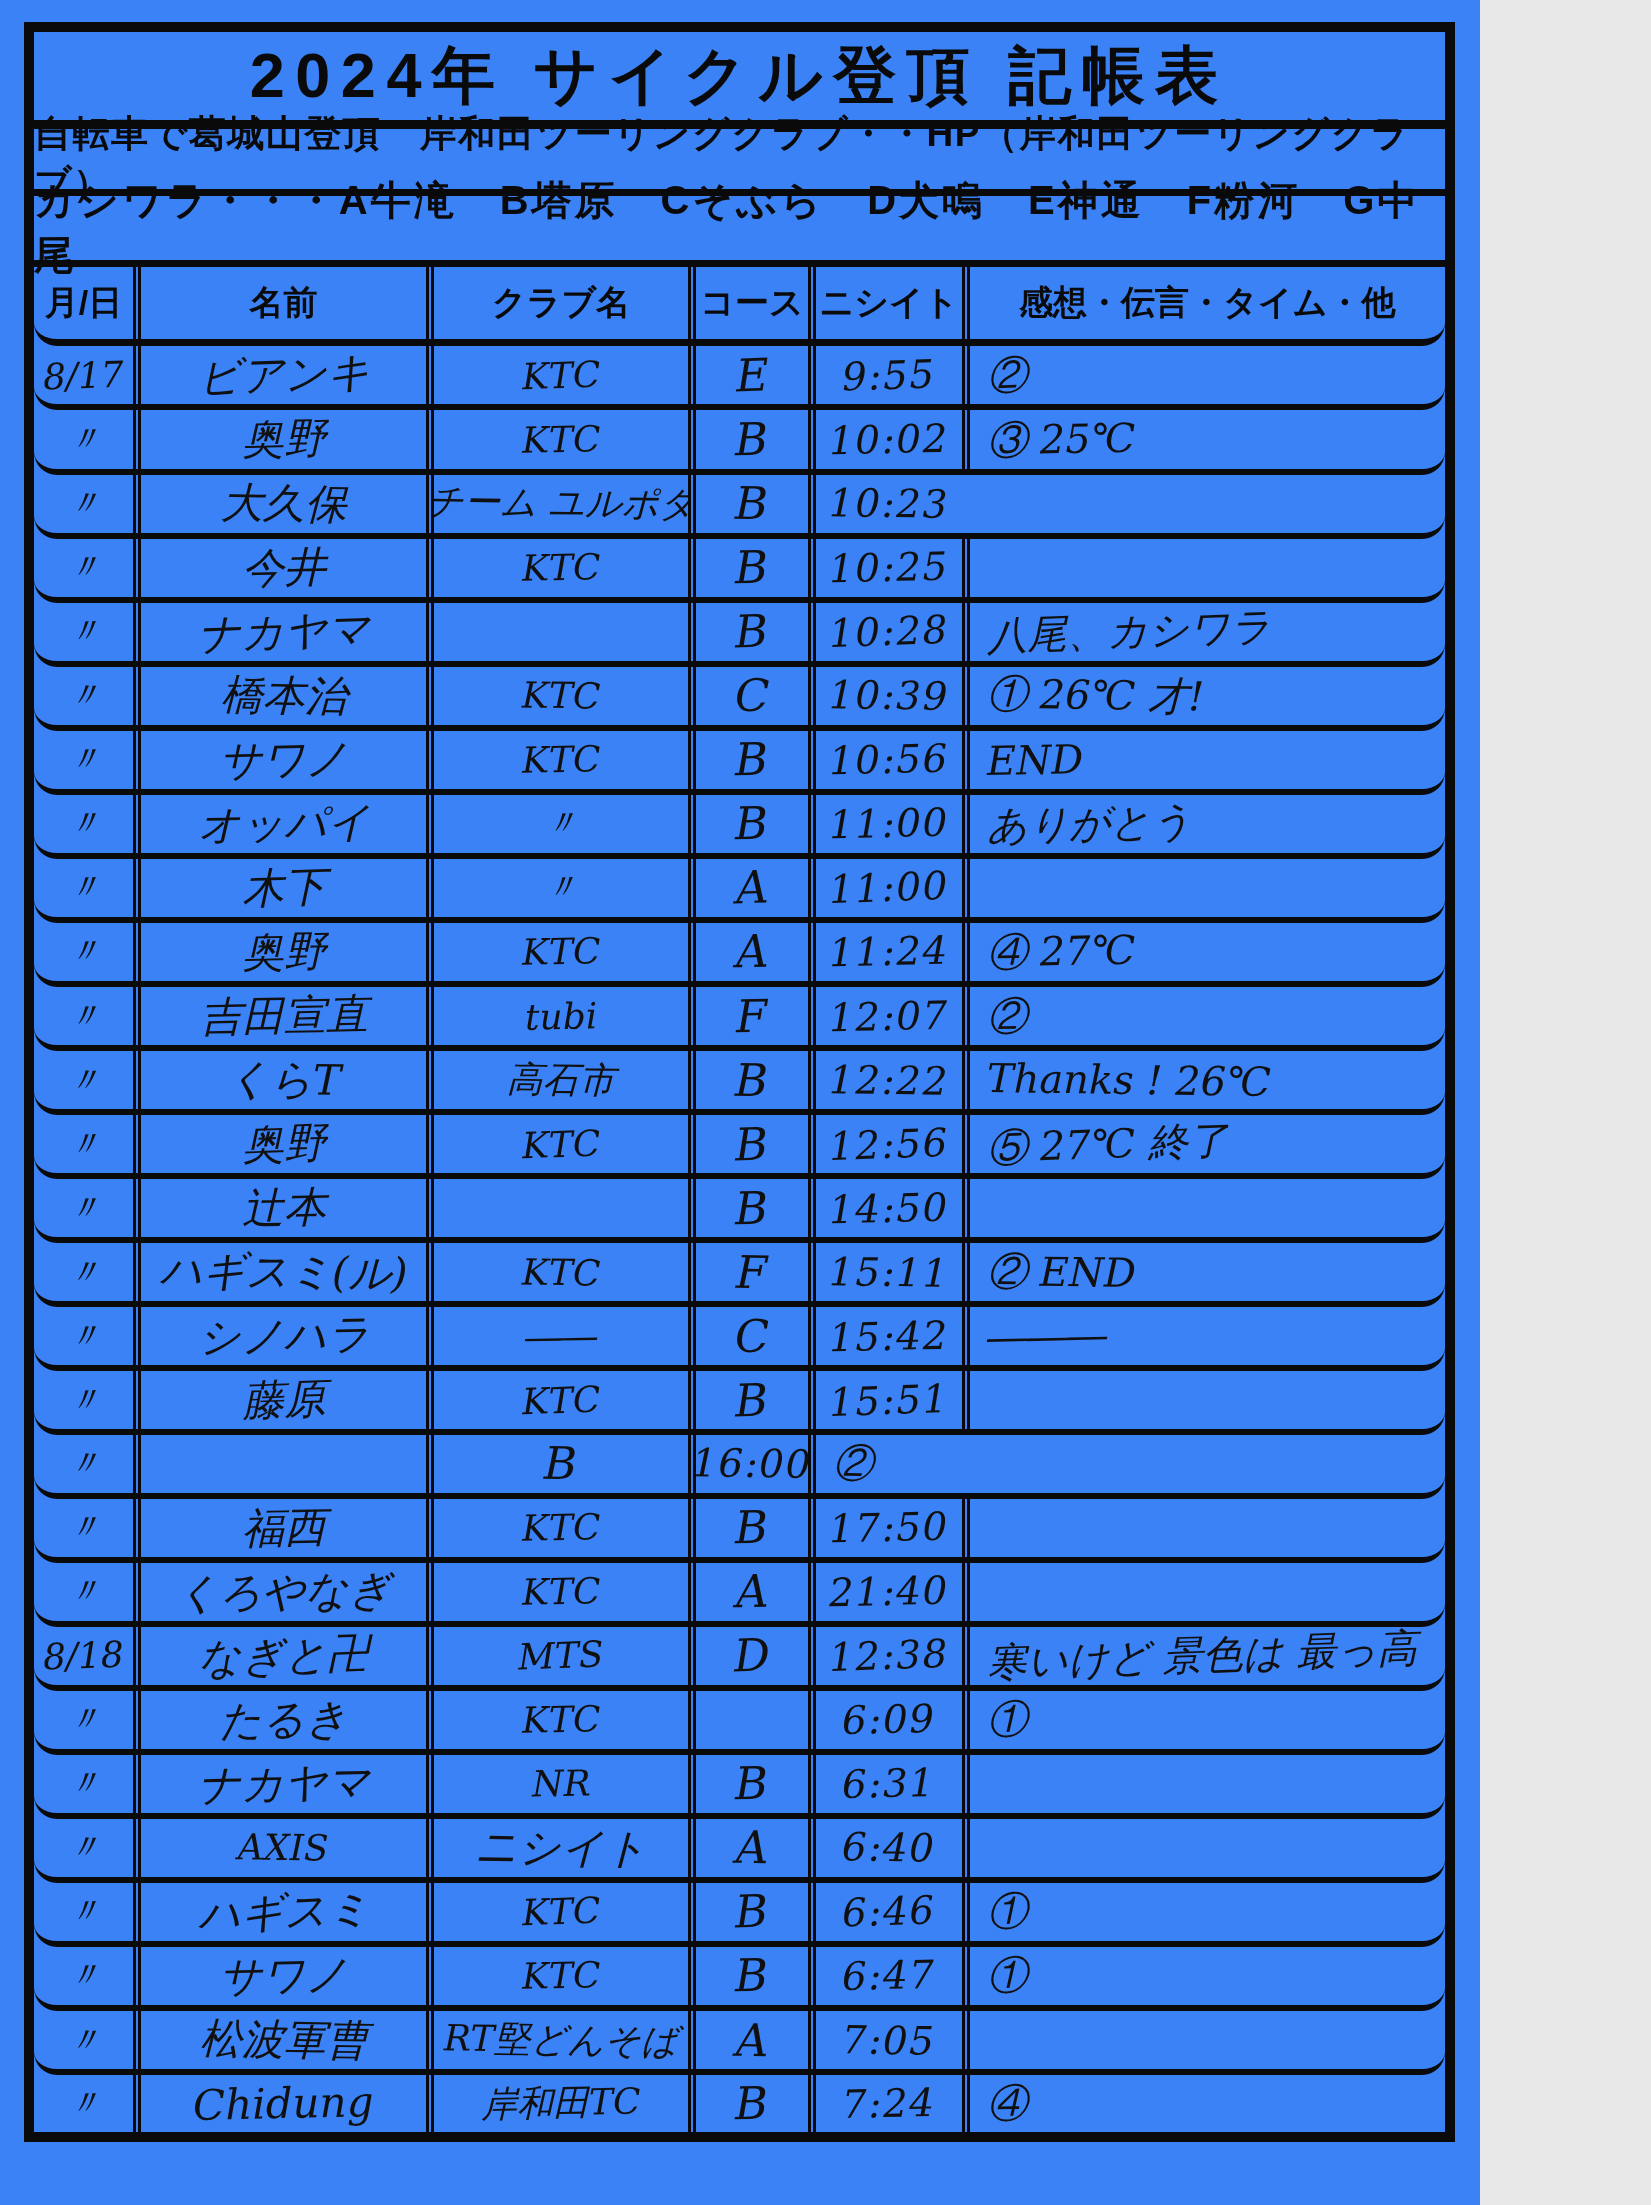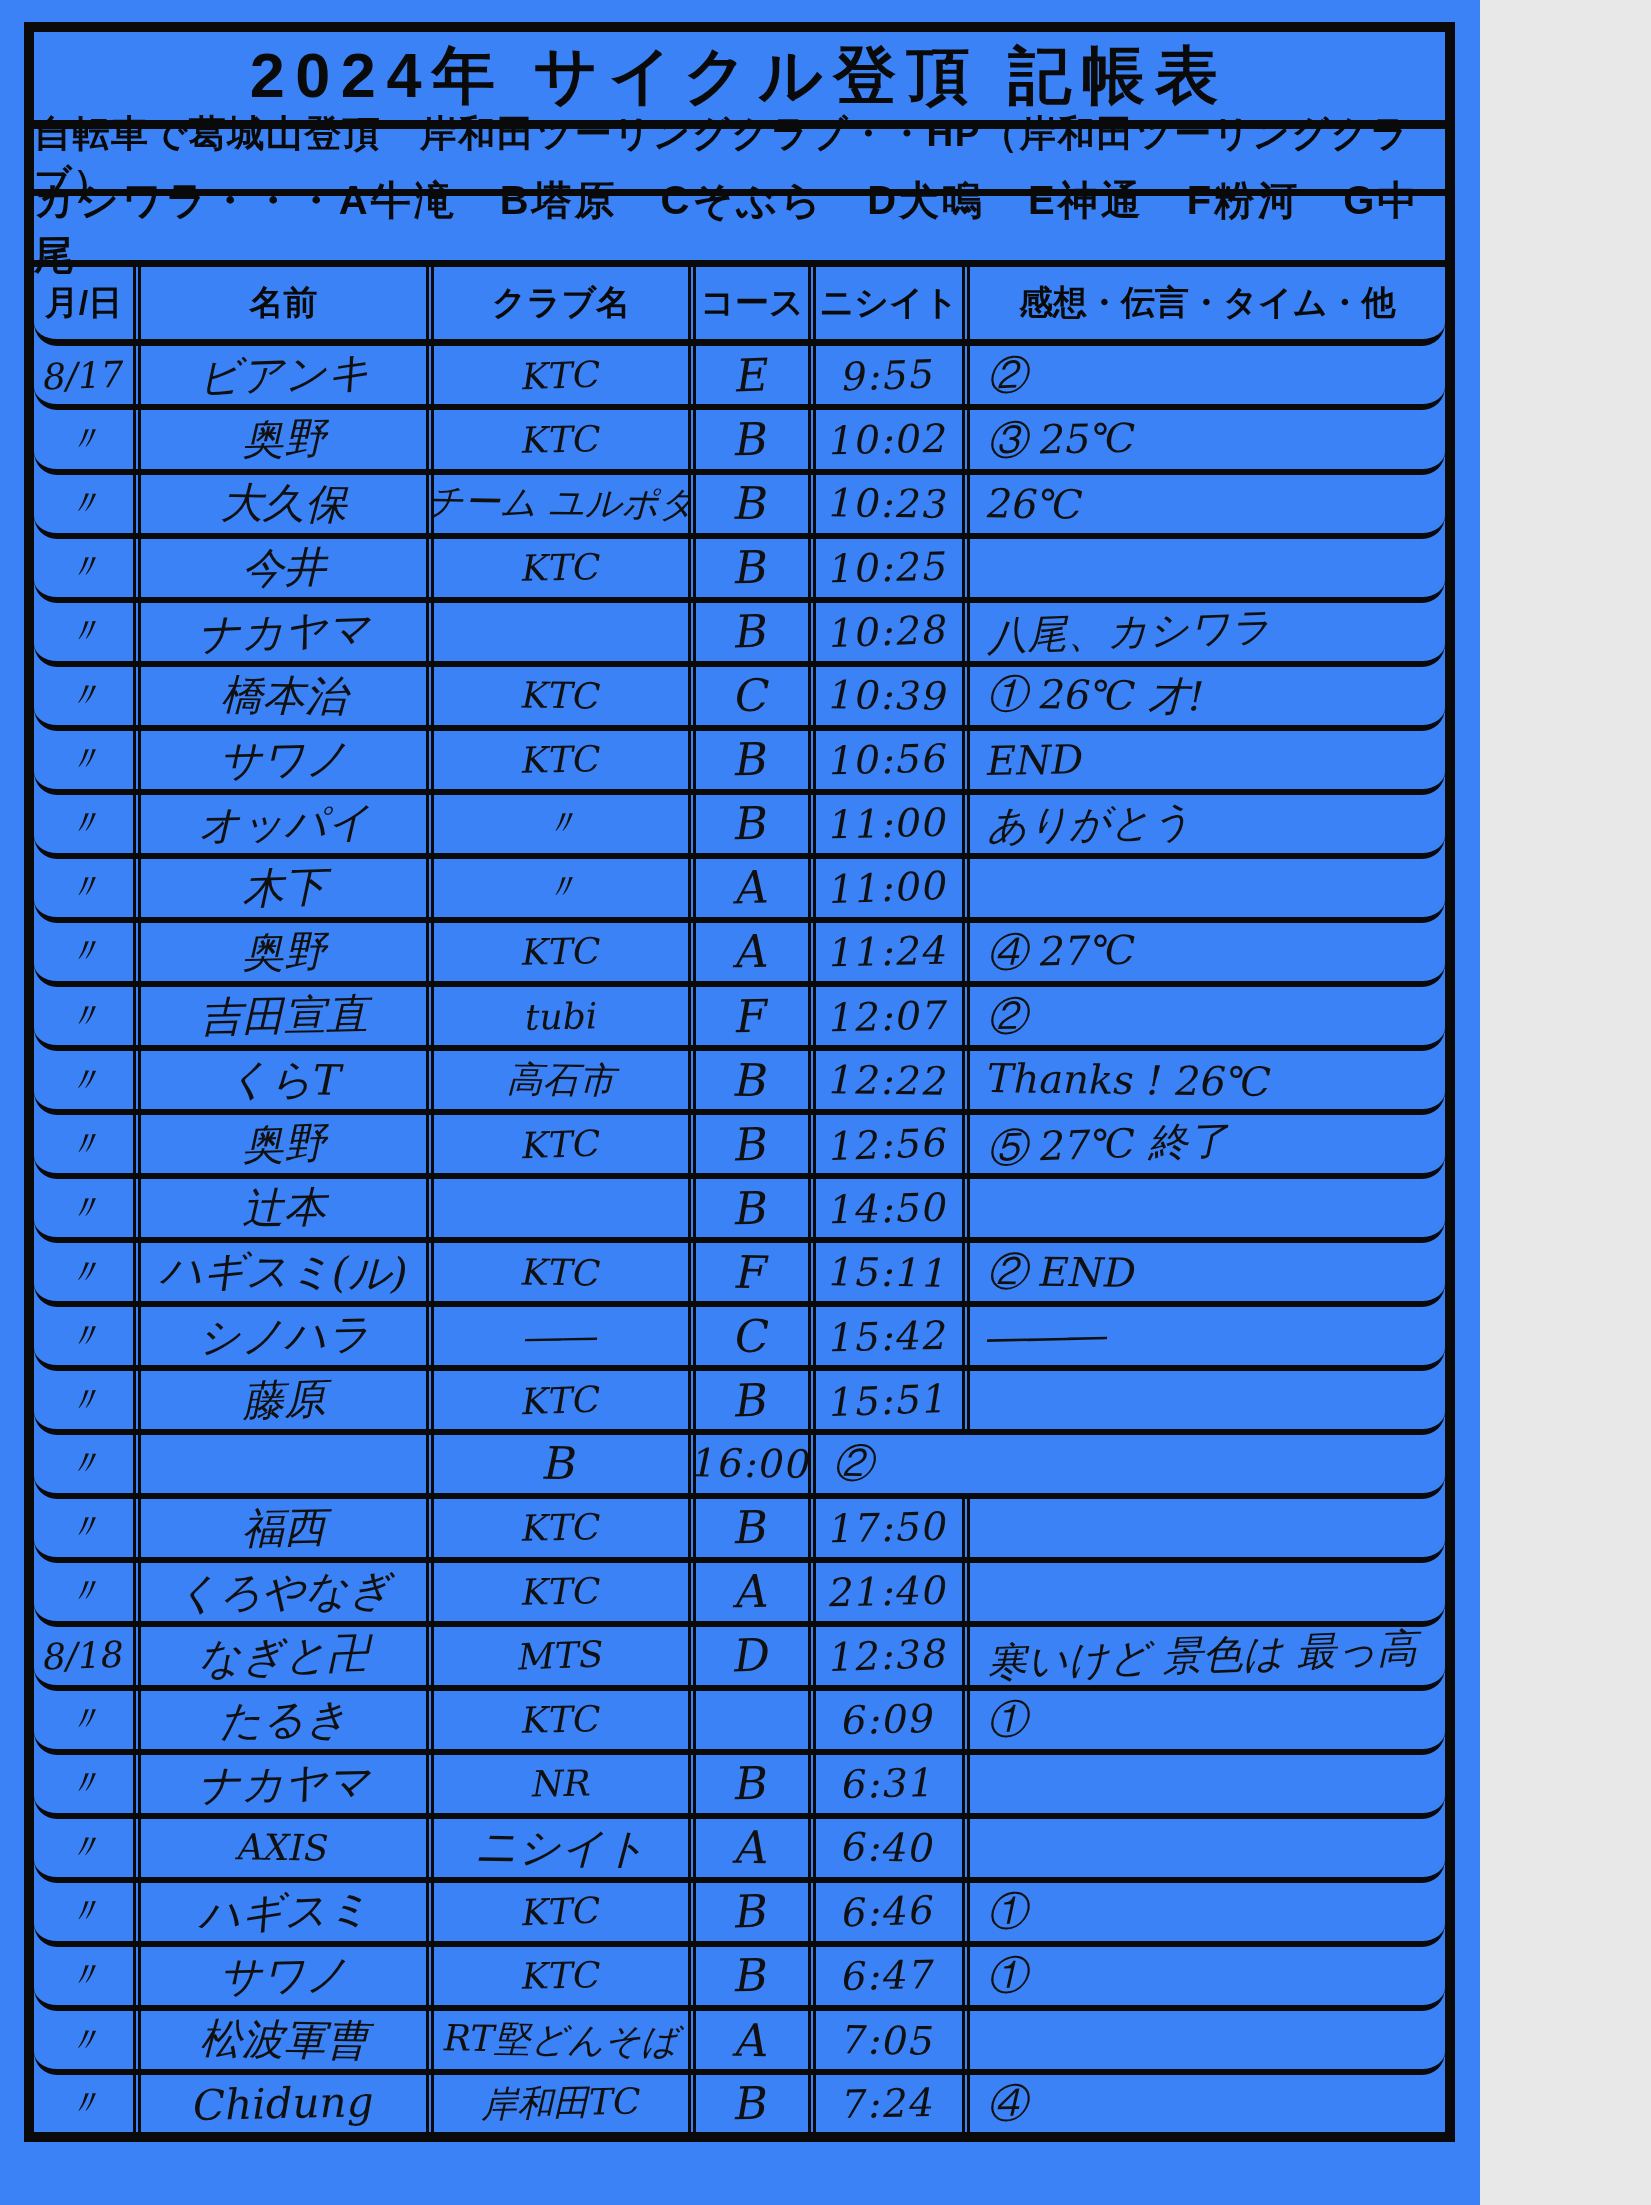--- a/index.html
+++ b/index.html
@@ -143,23 +143,20 @@
           </div>
           <div class="cell club">
             <span class="hw">チーム ユルポタ</span>
           </div>
           <div class="cell course">
             <span class="hw">B</span>
           </div>
           <div class="cell time">
             <span class="hw">10:23</span>
           </div>
-          <div class="cell comment">
-            <span class="hw">26℃</span>
-          </div>
         </div>
         <div class="row grid-row">
           <div class="cell date">
             <span class="hw">〃</span>
           </div>
           <div class="cell name">
             <span class="hw">今井</span>
           </div>
           <div class="cell club">
             <span class="hw">KTC</span>

